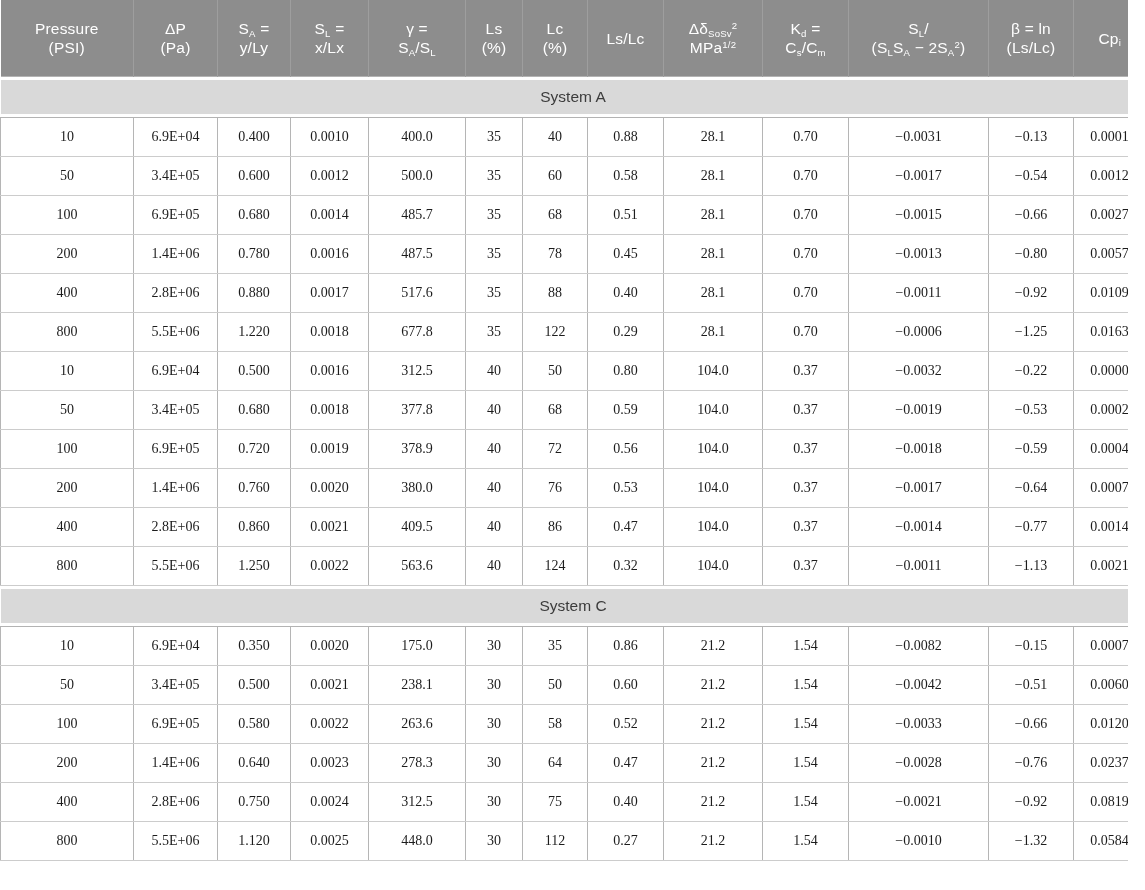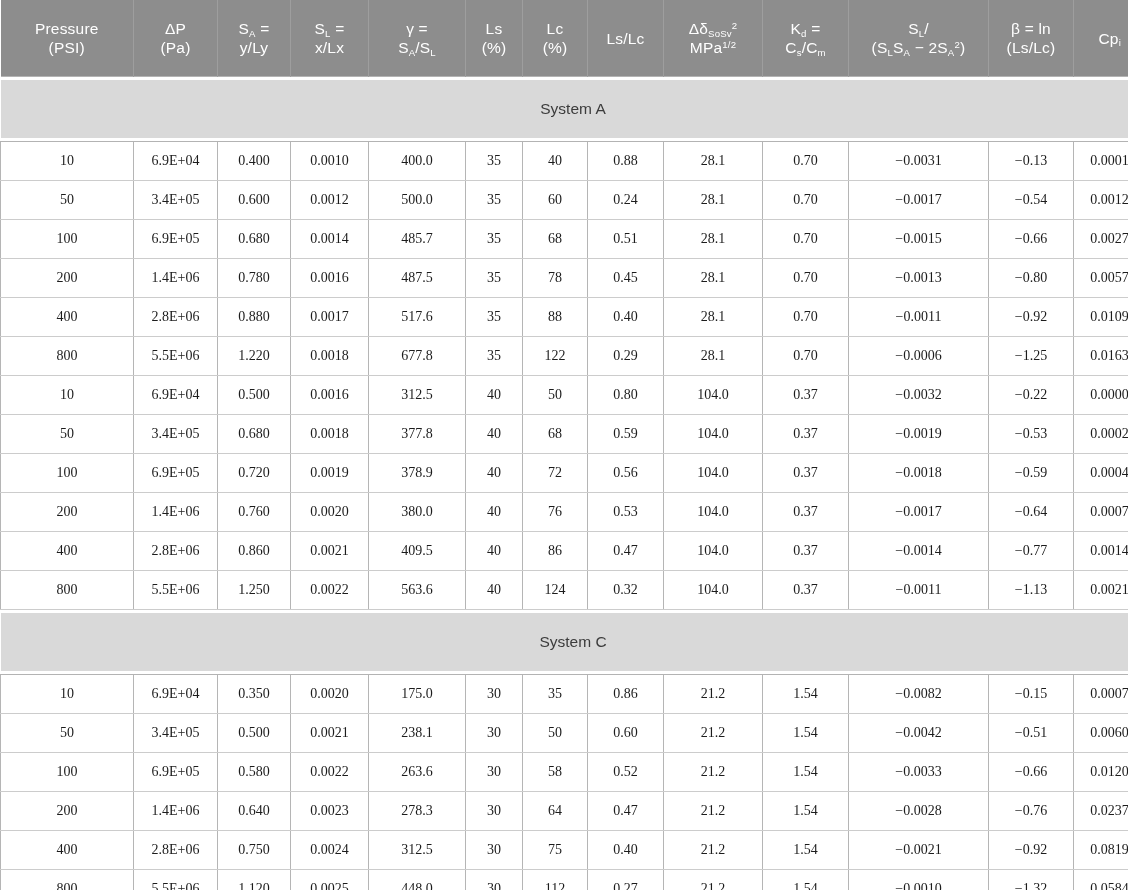--- a/index.html
+++ b/index.html
@@ -45,21 +45,21 @@
     background: #d9d9d9;
     color: #3c3c3c;
     font-family: "Liberation Sans", sans-serif;
     font-size: 15.5px;
     text-align: center;
     vertical-align: middle;
     height: 40px;
     border-top: 1px solid #b3b3b3;
     border-bottom: 1px solid #b3b3b3;
     box-shadow: inset 0 3px 0 #ffffff, inset 0 -3px 0 #ffffff;
-    padding: 12px;
+    padding: 0;
   }
   
   tr.data-row td {
     background: #ffffff;
     color: #1c1c1c;
     font-family: "Liberation Serif", serif;
     font-size: 14px;
     text-align: center;
     vertical-align: middle;
     height: 38px;
@@ -164,21 +164,21 @@
           <td>0.0001</td>
         </tr>
         <tr class="data-row">
           <td>50</td>
           <td>3.4E+05</td>
           <td>0.600</td>
           <td>0.0012</td>
           <td>500.0</td>
           <td>35</td>
           <td>60</td>
-          <td>0.24</td>
+          <td>0.58</td>
           <td>28.1</td>
           <td>0.70</td>
           <td>−0.0017</td>
           <td>−0.54</td>
           <td>0.0012</td>
         </tr>
         <tr class="data-row">
           <td>100</td>
           <td>6.9E+05</td>
           <td>0.680</td>

